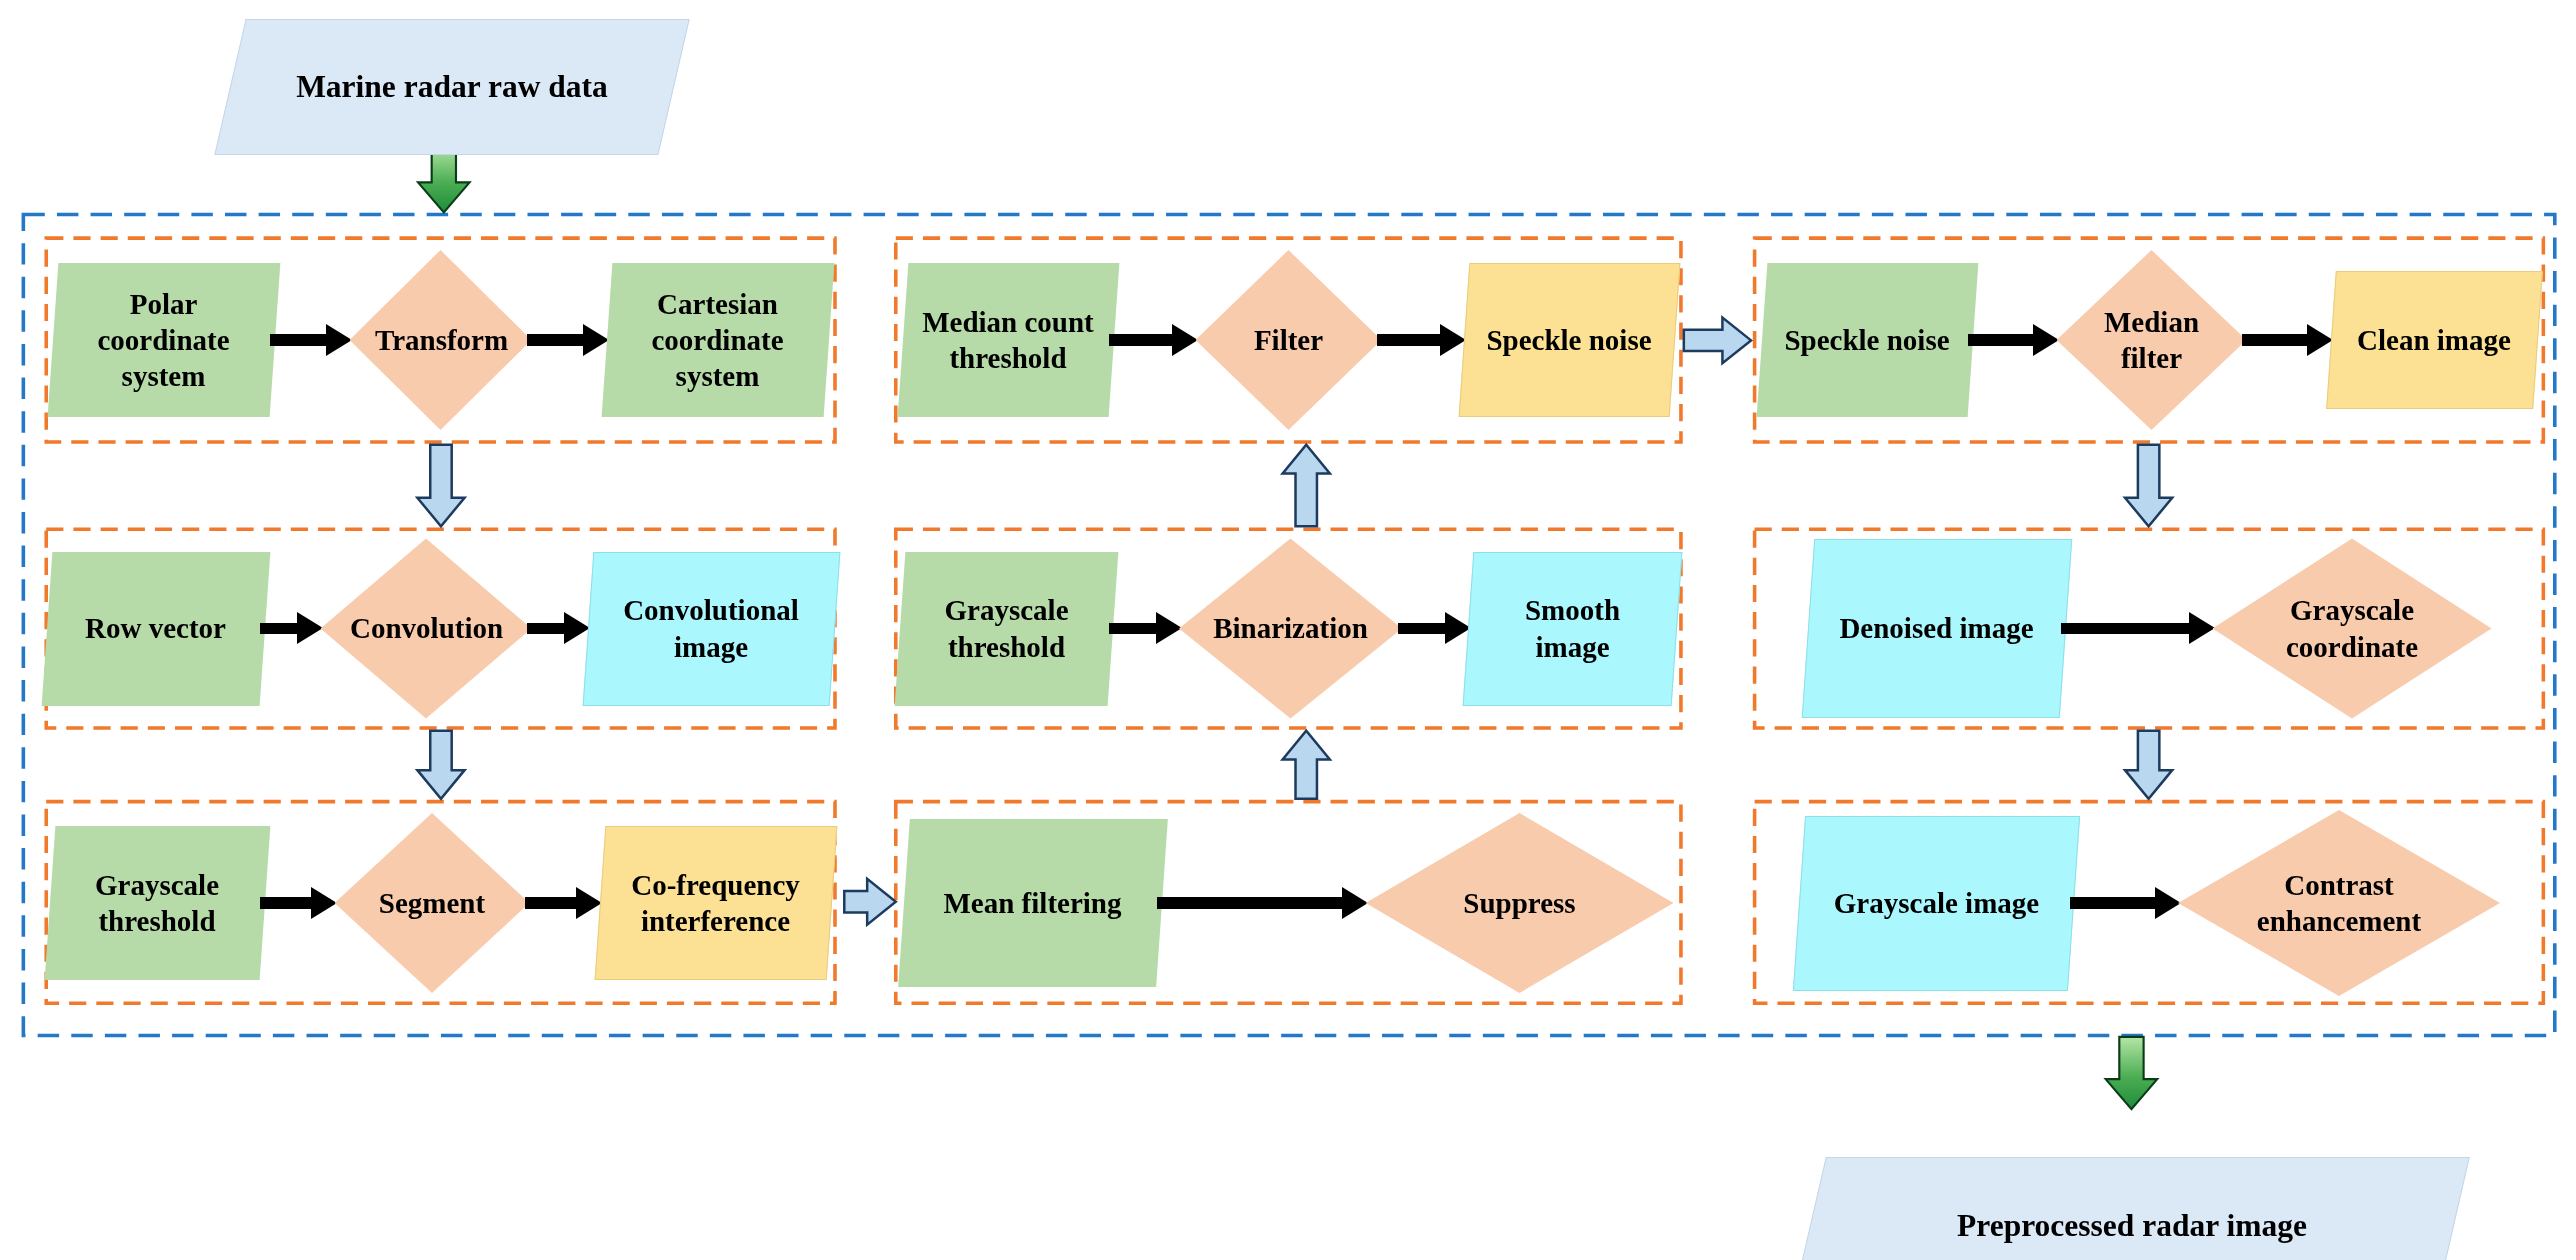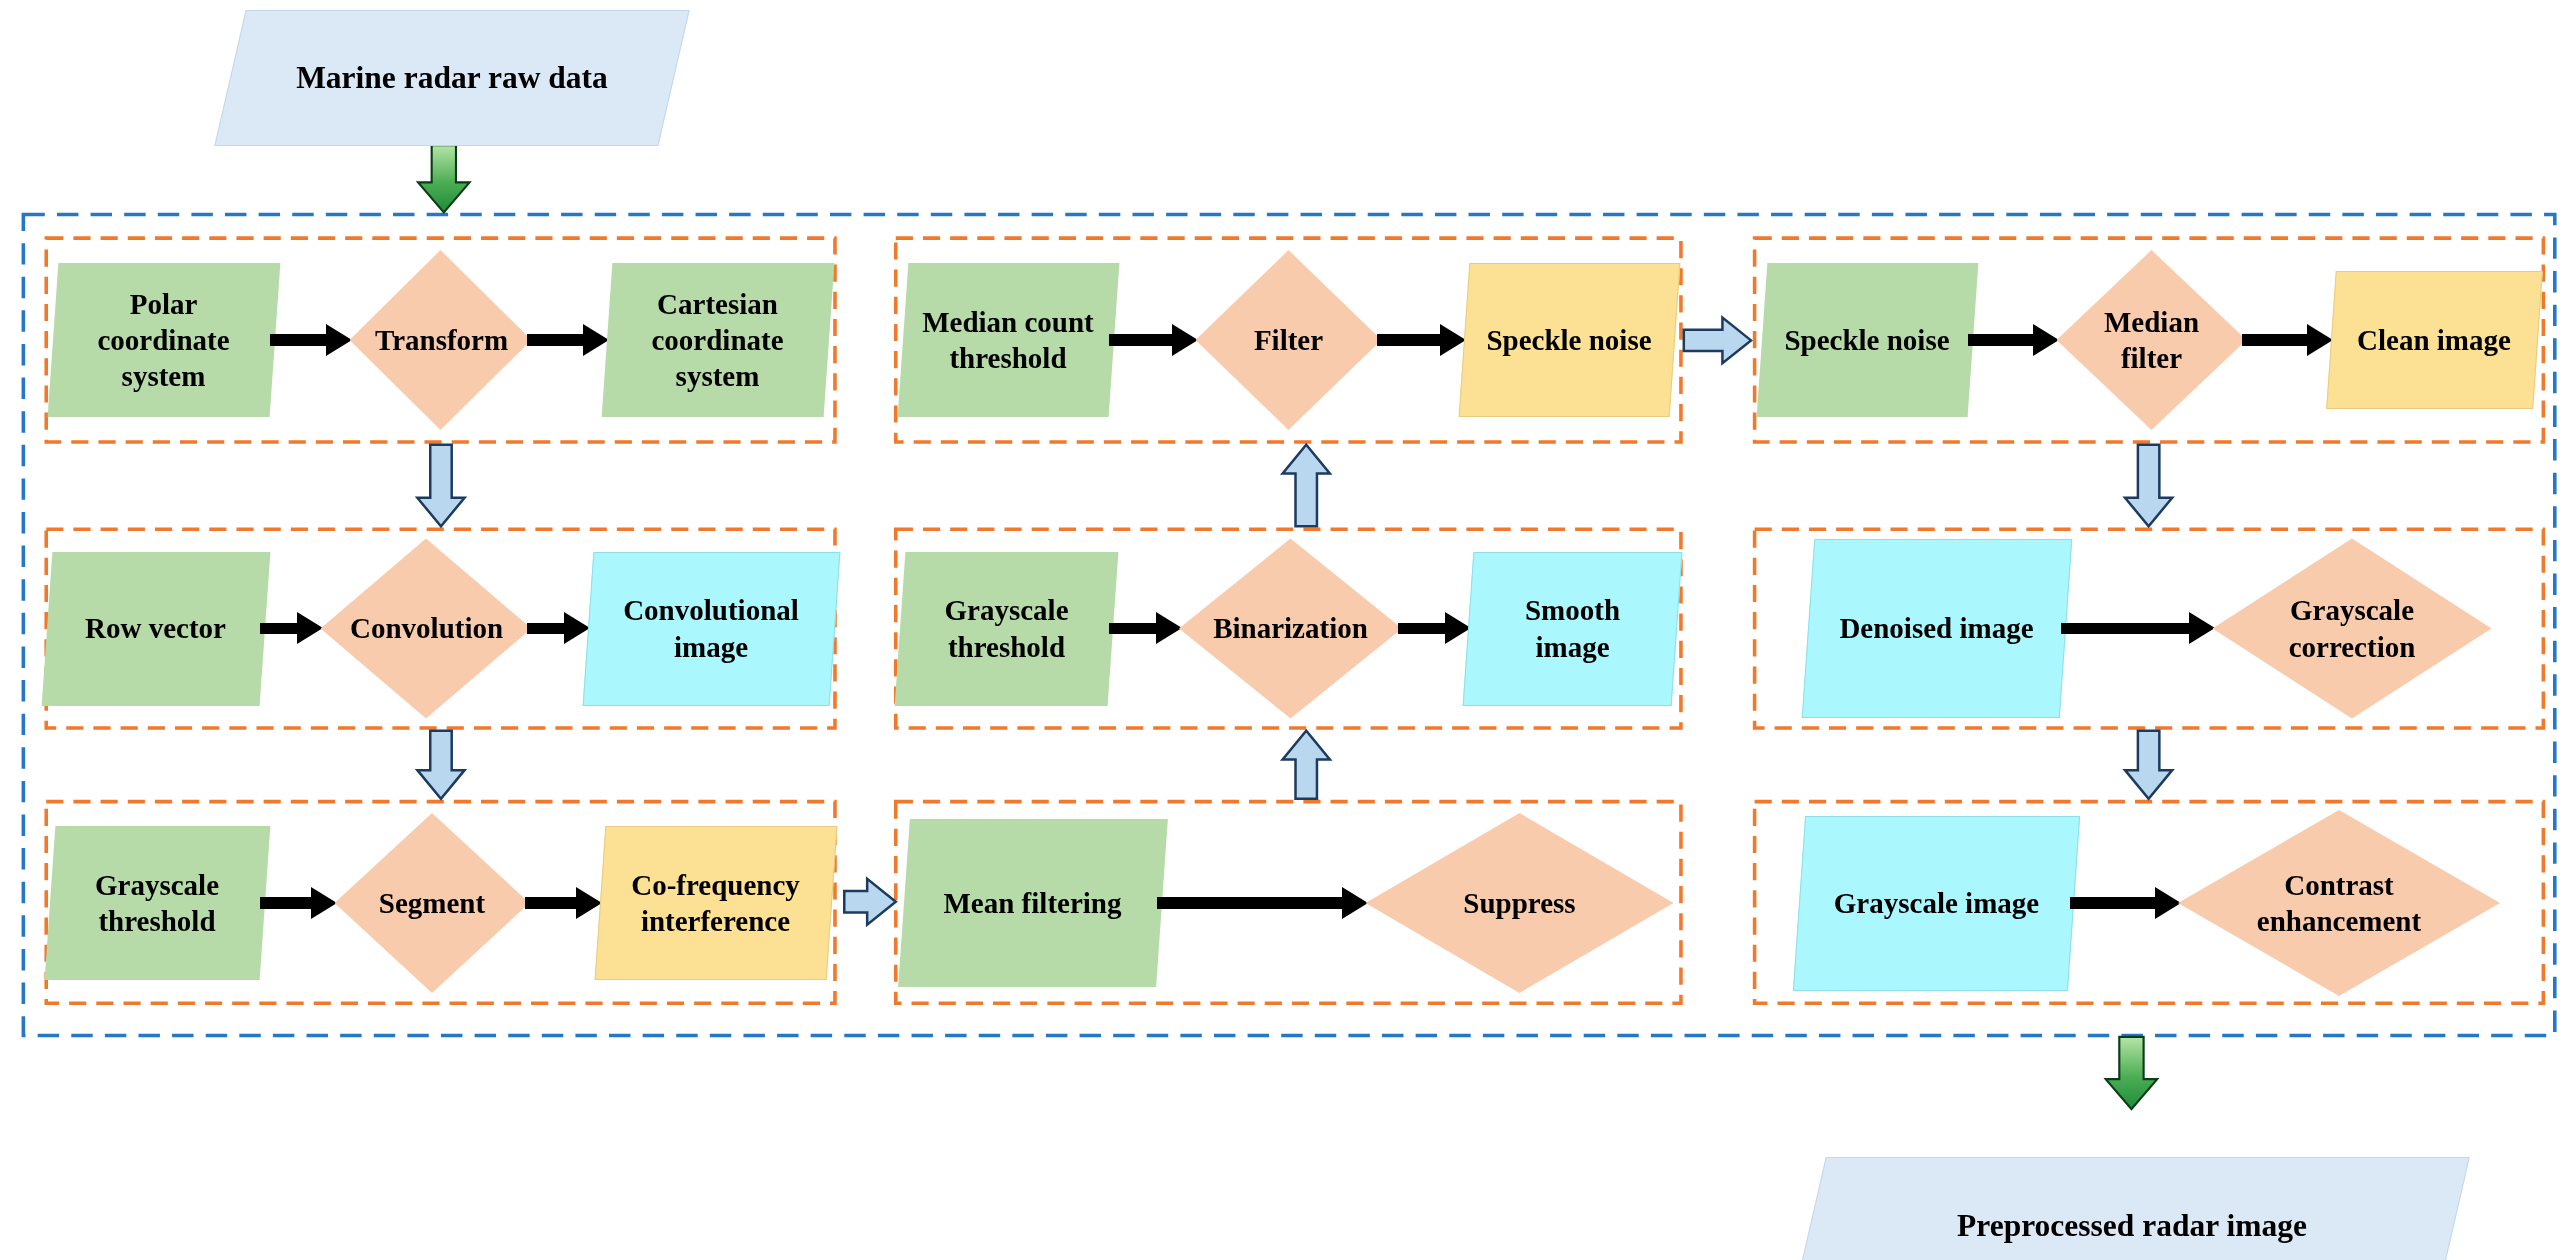--- a/index.html
+++ b/index.html
@@ -64,21 +64,21 @@
     <path d="M601,622 H631 V696 H649 L616,736 L583,696 H601 Z" fill="#b9d7ee" stroke="#1d3b5e" stroke-width="3.5"></path>
     <path d="M601,1022 H631 V1077 H649 L616,1117 L583,1077 H601 Z" fill="#b9d7ee" stroke="#1d3b5e" stroke-width="3.5"></path>
     <path d="M2989,622 H3019 V696 H3037 L3004,736 L2971,696 H2989 Z" fill="#b9d7ee" stroke="#1d3b5e" stroke-width="3.5"></path>
     <path d="M2989,1022 H3019 V1077 H3037 L3004,1117 L2971,1077 H2989 Z" fill="#b9d7ee" stroke="#1d3b5e" stroke-width="3.5"></path>
     <path d="M1811,736 H1841 V662 H1859 L1826,622 L1793,662 H1811 Z" fill="#b9d7ee" stroke="#1d3b5e" stroke-width="3.5"></path>
     <path d="M1811,1117 H1841 V1062 H1859 L1826,1022 L1793,1062 H1811 Z" fill="#b9d7ee" stroke="#1d3b5e" stroke-width="3.5"></path>
     <path d="M2354,461 H2408 V444 L2448,476 L2408,508 V491 H2354 Z" fill="#b9d7ee" stroke="#1d3b5e" stroke-width="3.5"></path>
     <path d="M1180,1246 H1212 V1229 L1252,1261 L1212,1293 V1276 H1180 Z" fill="#b9d7ee" stroke="#1d3b5e" stroke-width="3.5"></path>
   </svg>
 
-  <div class="terminal" style="left:230px;top:10px;width:444px;height:136px;">
+  <div class="terminal" style="left:230px;top:19px;width:444px;height:136px;">
     <span>Marine radar raw data</span>
   </div>
   <div class="terminal" style="left:1810px;top:1157px;width:644px;height:137px;">
     <span>Preprocessed radar image</span>
   </div>
 
   <div class="group" style="left:46px;top:238px;width:789px;height:204px;">
     <div class="pg fill-green" style="width:222px;height:154px;">
         <span class="lbl">Polar coordinate system</span>
       </div>
@@ -147,21 +147,21 @@
         <span class="lbl">Smooth image</span>
       </div>
   </div>
 
   <div class="group" style="left:1755px;top:529px;width:789px;height:199px;">
     <div class="pg fill-cyan" style="width:258px;height:179px;">
         <span class="lbl">Denoised image</span>
       </div>
     <div class="barrow" style="width:147px;"></div>
     <div class="dm" style="width:279px;height:180px;">
-        <span class="lbl">Grayscale correction</span>
+        <span class="lbl">Grayscale coordinate</span>
       </div>
   </div>
 
   <div class="group" style="left:46px;top:802px;width:789px;height:202px;">
     <div class="pg fill-green" style="width:215px;height:154px;">
         <span class="lbl">Grayscale threshold</span>
       </div>
     <div class="barrow" style="width:70px;"></div>
     <div class="dm" style="width:195px;height:180px;">
         <span class="lbl">Segment</span>

